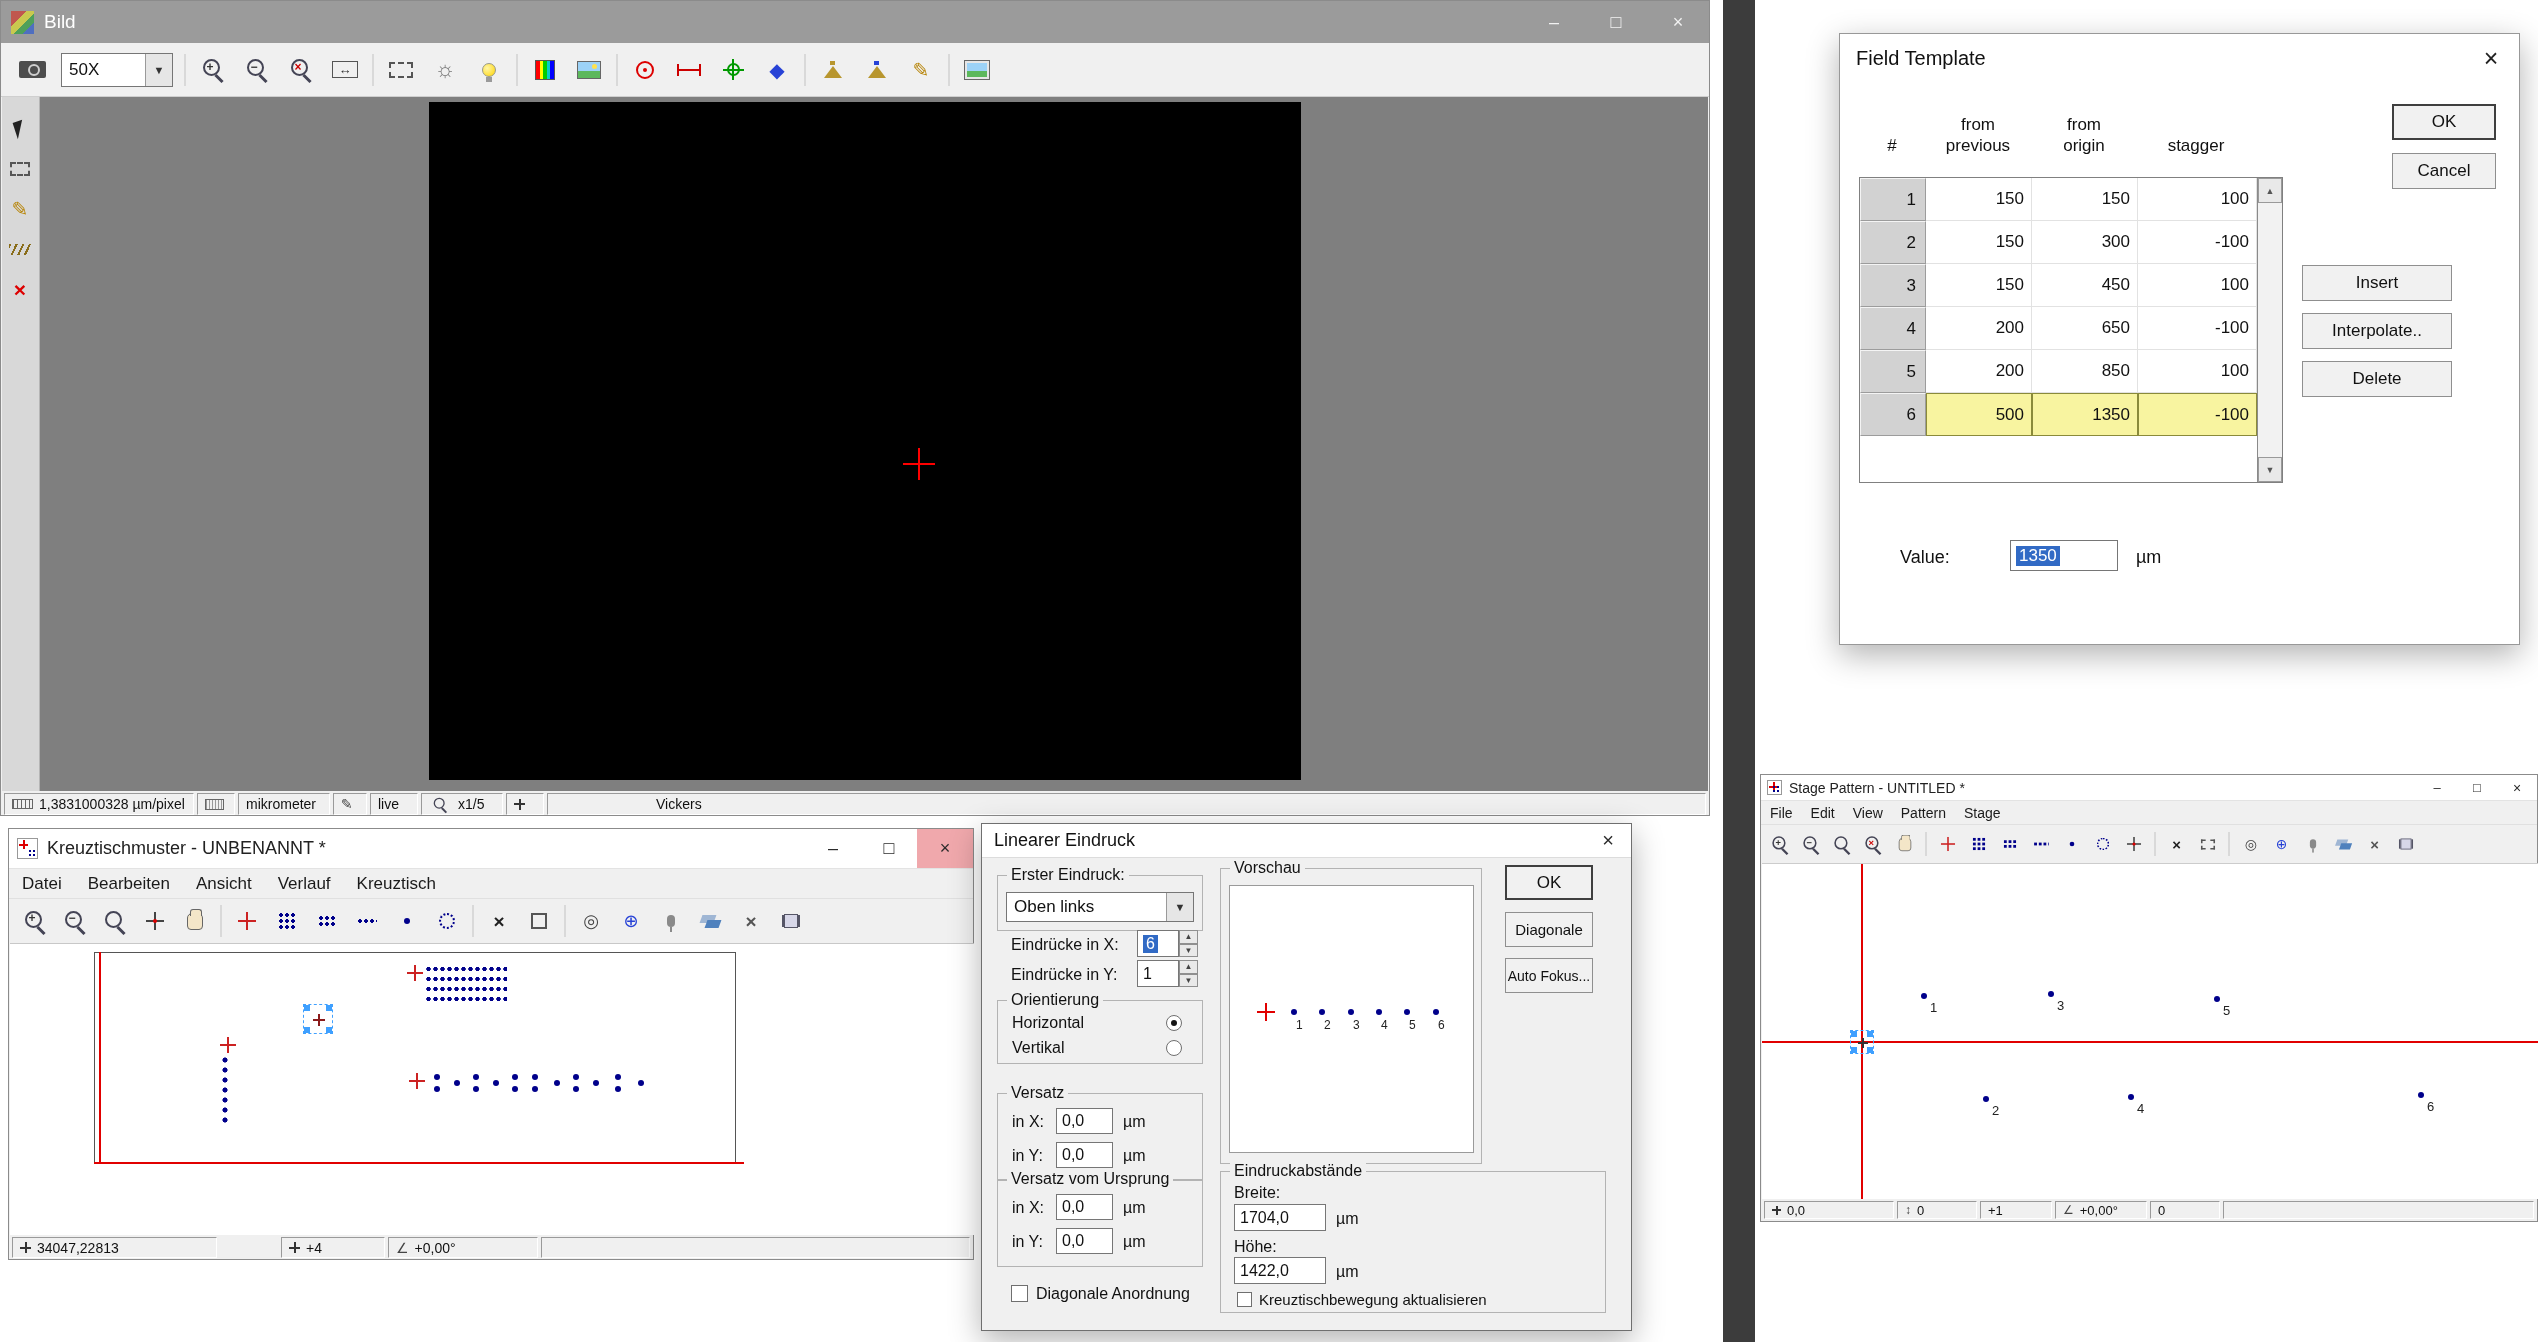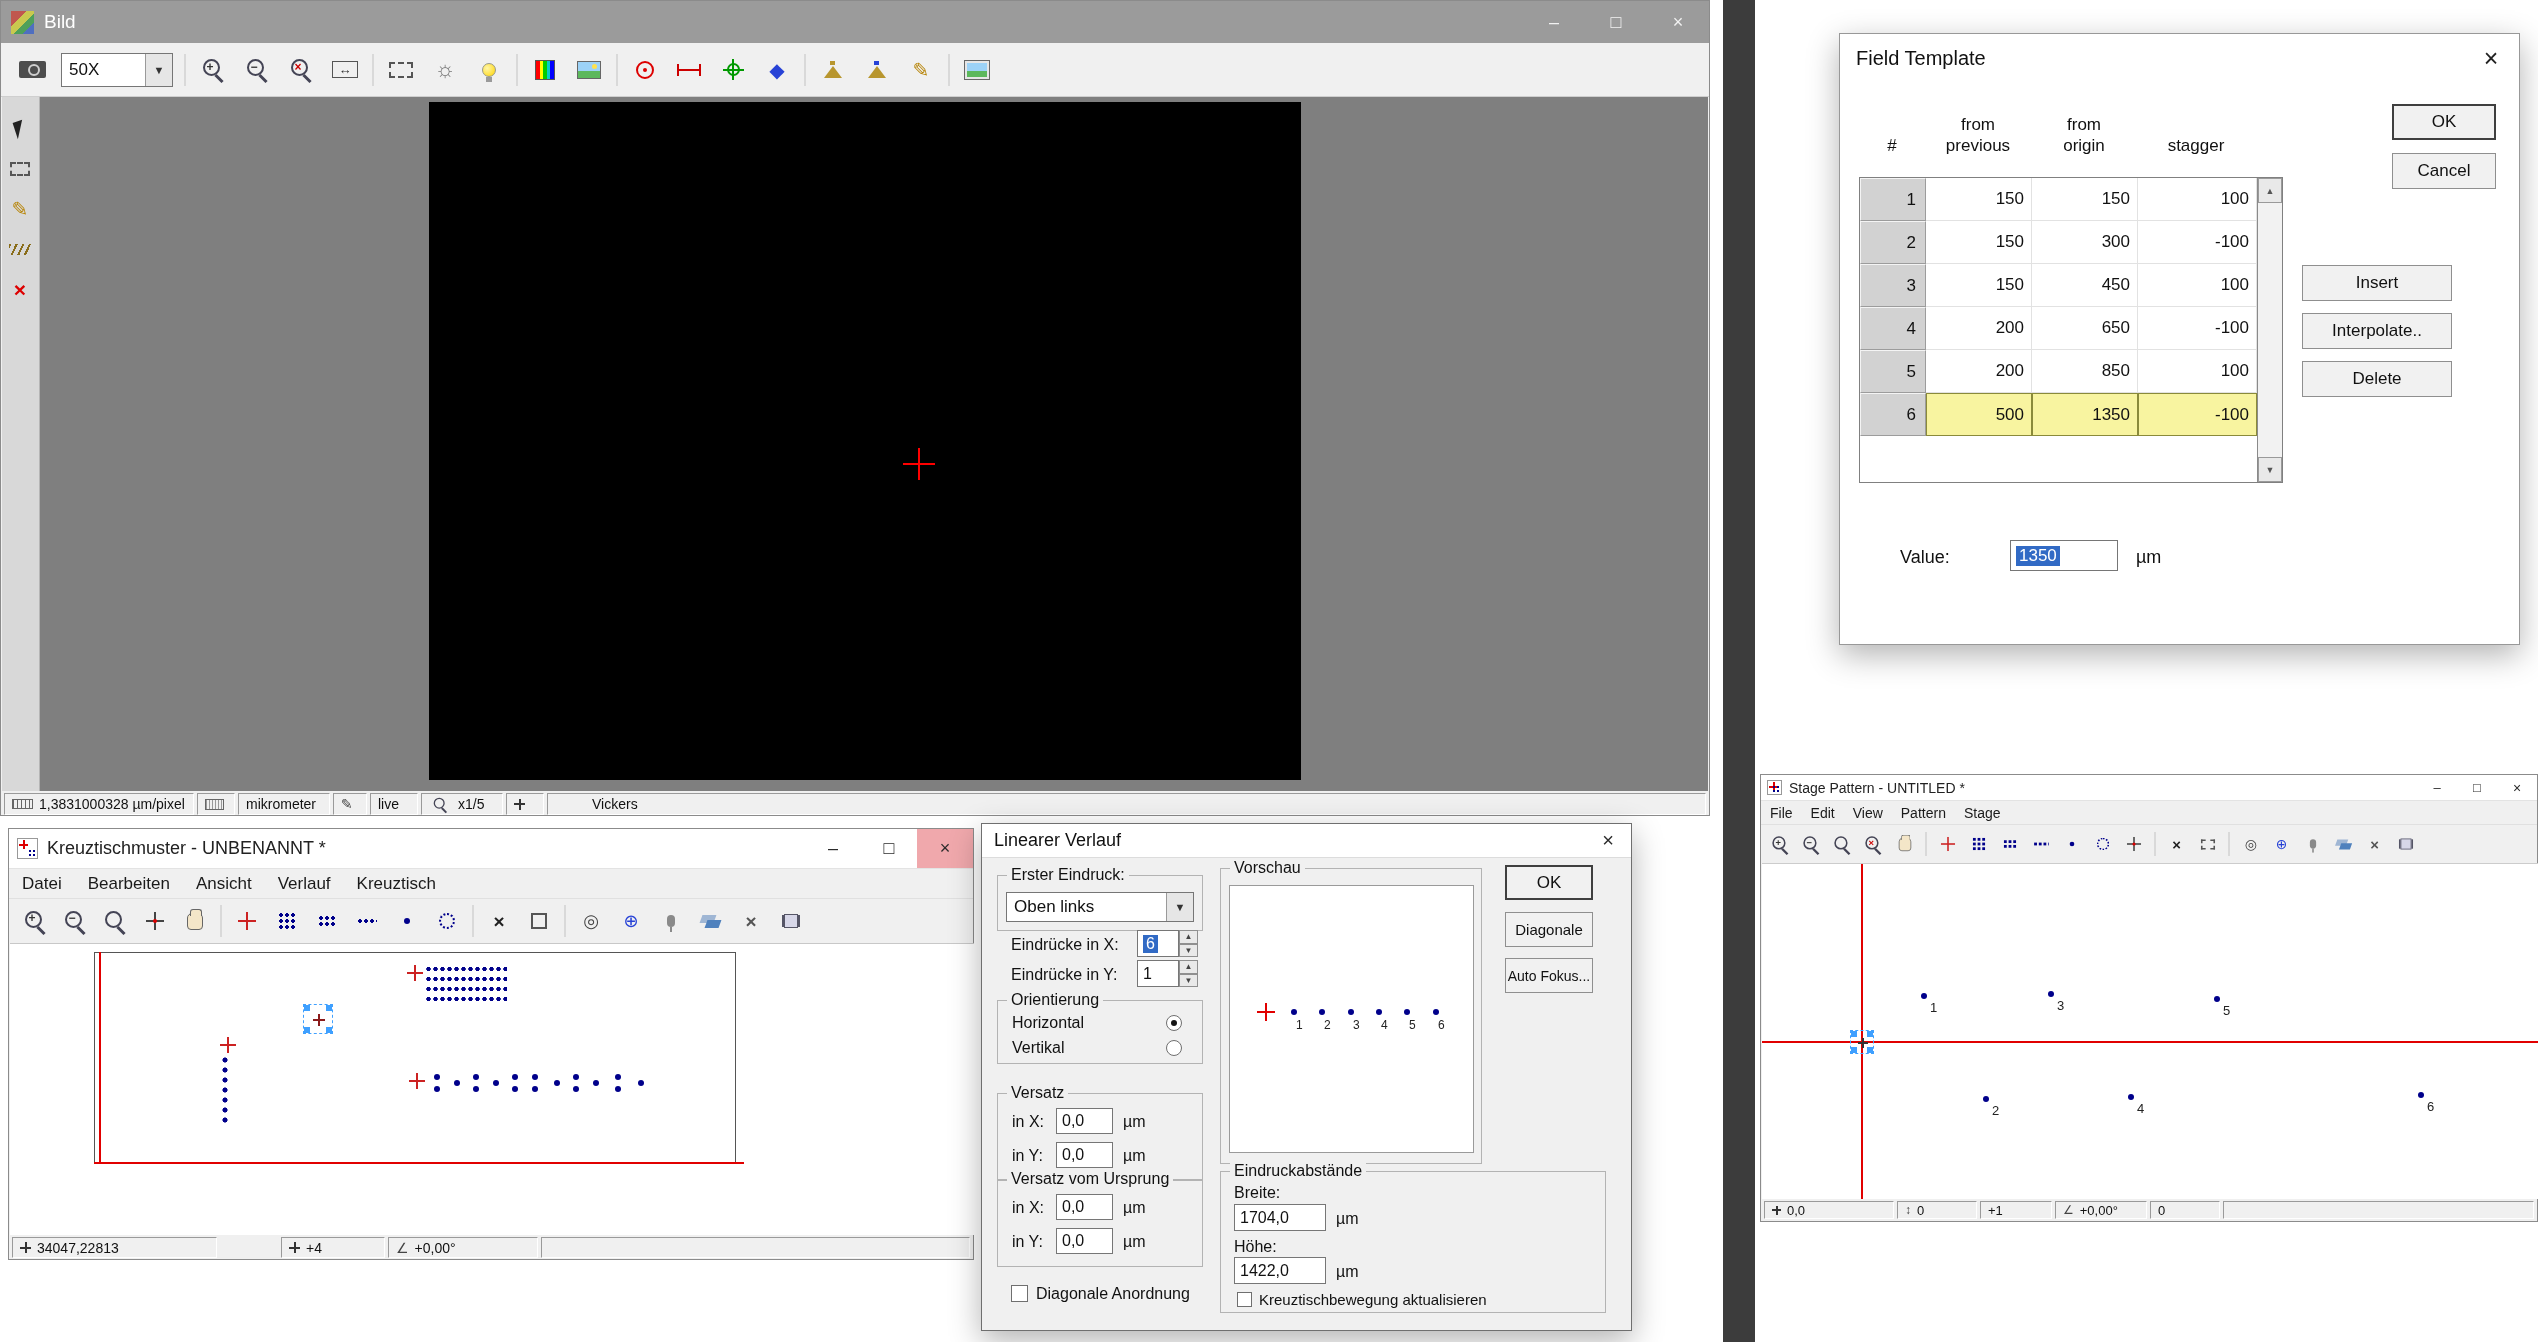--- a/index.html
+++ b/index.html
@@ -252,21 +252,21 @@
       <span class="pnl" style="width:48px">
           <span>live</span>
         </span>
       <span class="pnl" style="width:82px">
           <i class="i-mag" style="transform:scale(.65)"></i>
           <span>x1/5</span>
         </span>
       <span class="pnl" style="width:38px">
           <i class="mini-cross plus"></i>
         </span>
-      <span class="pnl" style="flex:1;padding-left:44px">
+      <span class="pnl" style="flex:1;padding-left:108px">
           <span>Vickers</span>
         </span>
     </div>
   </div>
 
   <div class="abs shadow" style="left:1839px;top:33px;width:681px;height:612px;background:#fff;border:1px solid #989898">
     <span class="lbl" style="left:16px;top:13px;font-size:20px">Field Template</span>
     <span class="cap" style="position:absolute;right:10px;top:8px;width:36px;height:32px">
         <i style="font-size:25px;color:#222">×</i>
       </span>
@@ -474,21 +474,21 @@
       <span class="pnl" style="width:150px">
           <i class="i-glyph" style="font-size:14px">∠</i>
           <span>+0,00°</span>
         </span>
       <span class="pnl" style="flex:1"></span>
     </div>
   </div>
 
   <div class="win shadow" style="left:981px;top:823px;width:651px;height:508px;border-color:#6f6f6f">
     <div class="tb" style="height:34px;background:#fff;padding-left:12px;border-bottom:1px solid #dcdcdc">
-      <span style="font-size:18px">Linearer Verlauf</span>
+      <span style="font-size:18px">Linearer Eindruck</span>
       <span class="caps">
         <span class="cap" style="width:46px">
             <i class="cap-glyph" style="font-size:20px">×</i>
           </span>
       </span>
     </div>
 
     <div class="grp" style="left:15px;top:51px;width:206px;height:56px">
       <b>Erster Eindruck:</b>
       <span class="combo" style="left:8px;top:16px;width:188px;height:30px">

